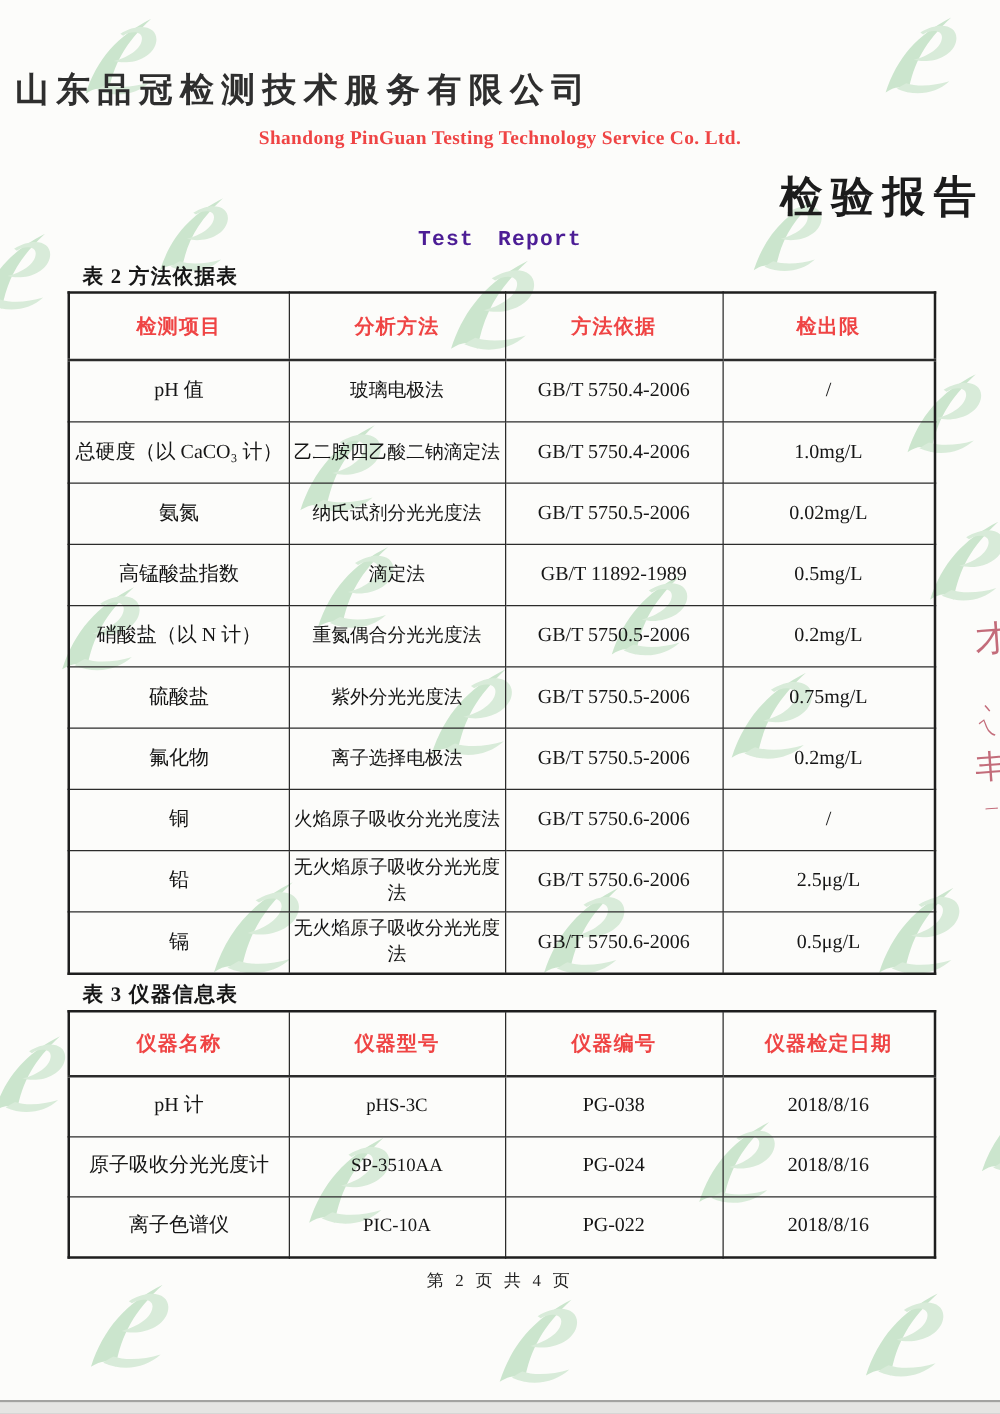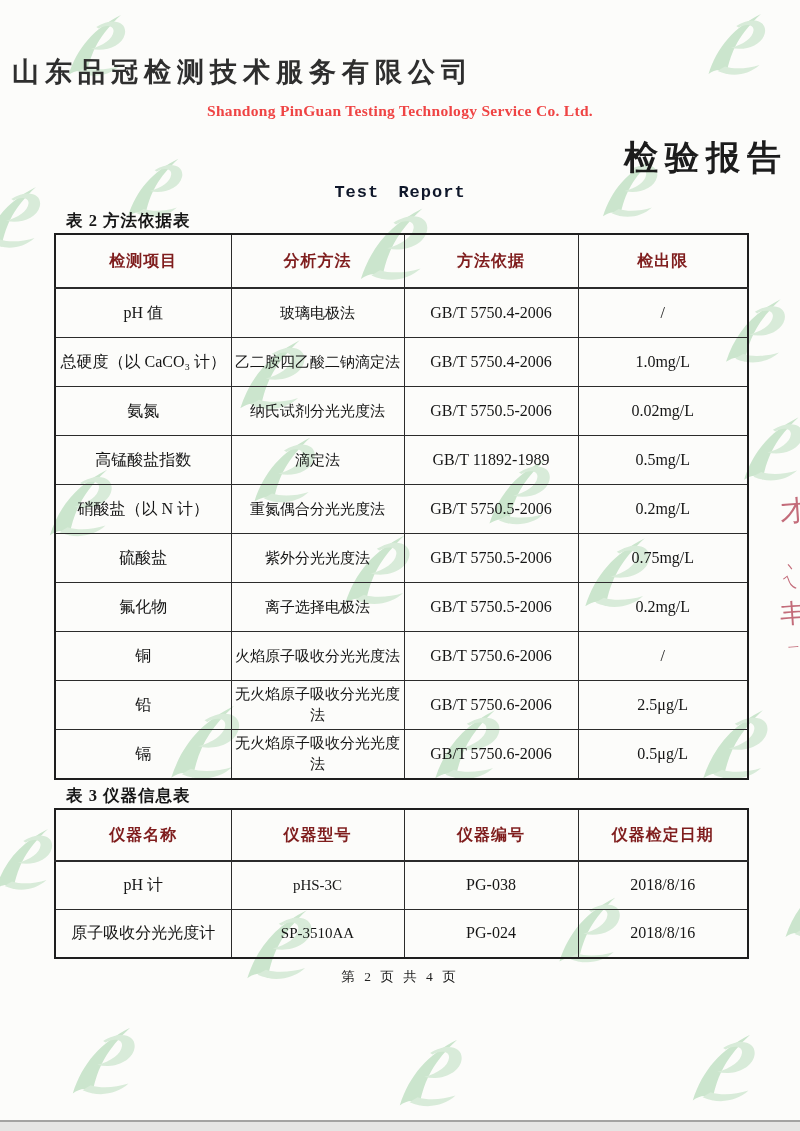--- a/index.html
+++ b/index.html
@@ -22,37 +22,37 @@
     margin:5px 0 0 0; text-align:center;
     font-size:15.5px; font-weight:bold; letter-spacing:.3px; color:#ef4444;
   }
   .title-cn {
     margin:15px 12px 0 0; text-align:right;
     font-size:34px; font-weight:bold; letter-spacing:7px; color:#1c1c1c;
   }
   .title-en {
     margin:2px 0 0 0; text-align:center;
     font-family:"Liberation Mono","DejaVu Sans Mono",monospace;
-    font-size:17px; font-weight:bold; letter-spacing:1px; word-spacing:8px; color:#0f172a;
+    font-size:17px; font-weight:bold; letter-spacing:1px; word-spacing:8px; color:#4c1d95;
   }
   .tbl-caption {
     margin:10px 0 3px 66px; font-size:16.5px; font-weight:bold;
     letter-spacing:1px; line-height:18px; color:#161616;
   }
   .tbl-caption.second { margin-top:7px;font-family:Liberation Serif, serif; }
   table.report {
     margin-left:54px; width:693px; table-layout:fixed;
     border-collapse:collapse; background:transparent;
   }
   table.report, table.report th, table.report td { border:1.6px solid #2b2b2b; }
   table.report { border-width:2.5px; border-color:#1e1e1e; }
   table.report thead th { border-bottom-width:2.2px; }
   table.report th {
     height:52px; font-size:16px; font-weight:bold; text-align:center;
-    vertical-align:middle; letter-spacing:1px; color:#7f1d1d; padding:0 2px;
+    vertical-align:middle; letter-spacing:1px; color:#ef4444; padding:0 2px;
     background:transparent;
   }
   table.report td {
     height:48px; font-size:16px; text-align:center; vertical-align:middle;
     color:#151515; padding:0 2px; line-height:1.4; background:transparent;
   }
   table.report td:nth-child(2) { font-size:15px; }
   table.t3 th { height:50px; }
   table.t3 td { height:47px; }
   .page-footer {
@@ -311,20 +311,26 @@
             <td>pHS-3C</td>
             <td>PG-038</td>
             <td>2018/8/16</td>
           </tr>
           <tr>
             <td>原子吸收分光光度计</td>
             <td>SP-3510AA</td>
             <td>PG-024</td>
             <td>2018/8/16</td>
           </tr>
+          <tr>
+            <td>离子色谱仪</td>
+            <td>PIC-10A</td>
+            <td>PG-022</td>
+            <td>2018/8/16</td>
+          </tr>
         </tbody>
     </table>
 
     <div class="page-footer">第 2 页 共 4 页</div>
   </div>
 
   <div class="marks-layer" id="marks-layer">
       <span class="hand-mark" style="left: 780px; top: 492px; font-size: 28px; color: rgb(181, 73, 91);">才</span>
       <span class="hand-mark" style="left: 784px; top: 560px; font-size: 14px; color: rgb(181, 73, 91);">丶</span>
       <span class="hand-mark" style="left: 783px; top: 574px; font-size: 14px; color: rgb(181, 73, 91);">乀</span>

